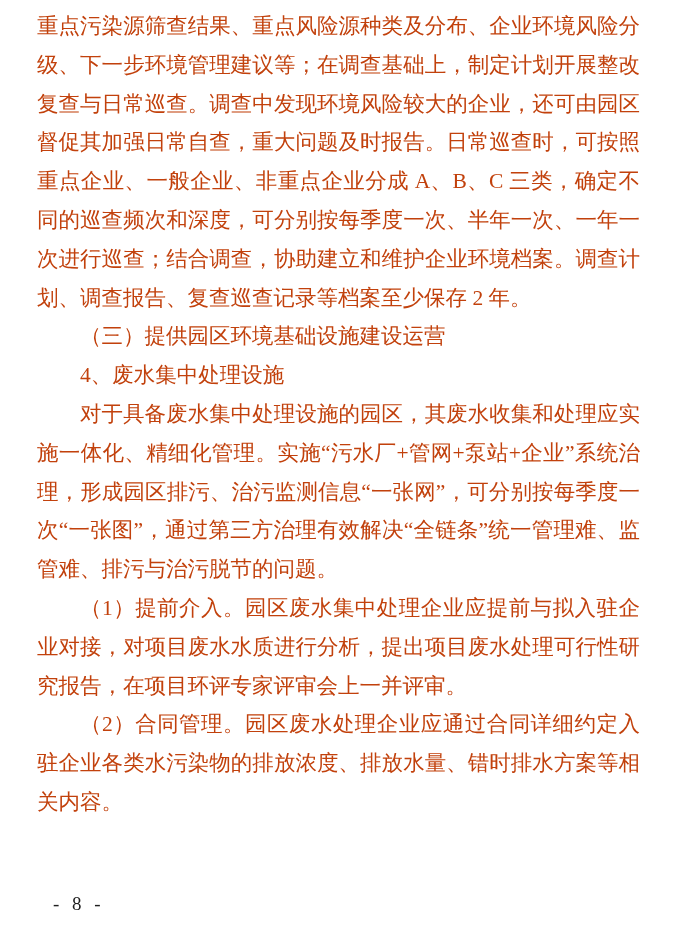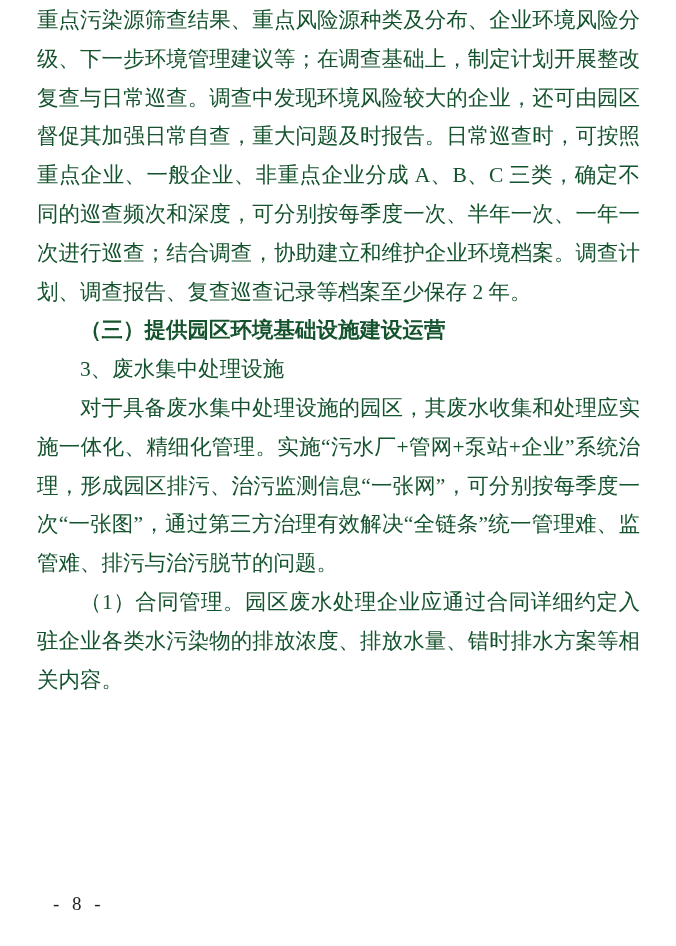--- a/index.html
+++ b/index.html
@@ -11,53 +11,54 @@
     position: relative;
     width: 676px;
     height: 946px;
     background: #ffffff;
     overflow: hidden;
     font-family: "Liberation Serif", serif;
   }
   .content {
     position: absolute;
     left: 37px;
-    top: 1px;
+    top: 7px;
     width: 603px;
     font-size: 21.5px;
     line-height: 38.8px;
-    color: #14532d;
+    color: #c2410c;
     text-align: justify;
     text-justify: inter-character;
   }
   .content p {
     margin: 0;
     padding: 0;
   }
   .content p.indent {
     text-indent: 2em;
   }
   .content p.bold {
-    font-weight: bold;
+    font-weight: normal;
   }
   .footer {
     position: absolute;
     left: 53px;
     top: 893px;
     font-size: 19px;
     color: #1f1f1f;
     letter-spacing: 2px;
     word-spacing: 4px;
   }
 </style>
 </head>
 <body>
 
 <div class="page">
   <div class="content">
       <p class="">重点污染源筛查结果、重点风险源种类及分布、企业环境风险分级、下一步环境管理建议等；在调查基础上，制定计划开展整改复查与日常巡查。调查中发现环境风险较大的企业，还可由园区督促其加强日常自查，重大问题及时报告。日常巡查时，可按照重点企业、一般企业、非重点企业分成 A、B、C 三类，确定不同的巡查频次和深度，可分别按每季度一次、半年一次、一年一次进行巡查；结合调查，协助建立和维护企业环境档案。调查计划、调查报告、复查巡查记录等档案至少保存 2 年。</p>
       <p class="indent bold">（三）提供园区环境基础设施建设运营</p>
-      <p class="indent">3、废水集中处理设施</p>
+      <p class="indent">4、废水集中处理设施</p>
       <p class="indent">对于具备废水集中处理设施的园区，其废水收集和处理应实施一体化、精细化管理。实施“污水厂+管网+泵站+企业”系统治理，形成园区排污、治污监测信息“一张网”，可分别按每季度一次“一张图”，通过第三方治理有效解决“全链条”统一管理难、监管难、排污与治污脱节的问题。</p>
-      <p class="indent">（1）合同管理。园区废水处理企业应通过合同详细约定入驻企业各类水污染物的排放浓度、排放水量、错时排水方案等相关内容。</p>
+      <p class="indent">（1）提前介入。园区废水集中处理企业应提前与拟入驻企业对接，对项目废水水质进行分析，提出项目废水处理可行性研究报告，在项目环评专家评审会上一并评审。</p>
+      <p class="indent">（2）合同管理。园区废水处理企业应通过合同详细约定入驻企业各类水污染物的排放浓度、排放水量、错时排水方案等相关内容。</p>
     </div>
   <div class="footer">- 8 -</div>
 </div>
 
 </body></html>

